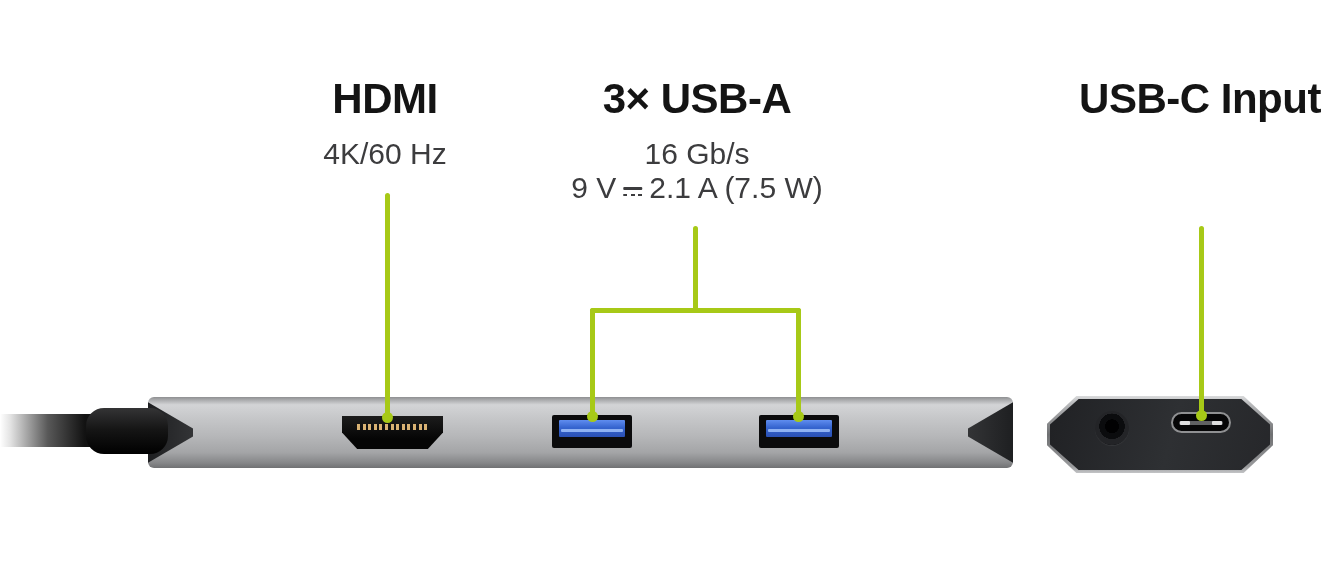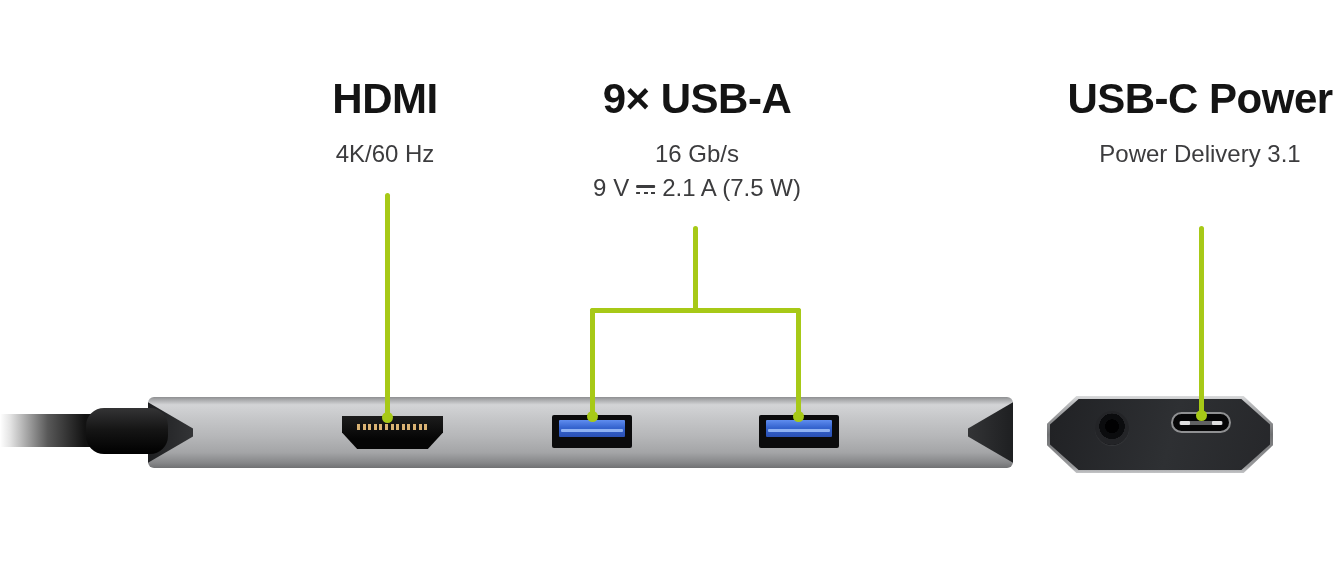--- a/index.html
+++ b/index.html
@@ -28,21 +28,21 @@
     white-space: nowrap;
   }
   .callout .title {
     font-size: 42px;
     font-weight: 700;
     letter-spacing: -0.5px;
     color: var(--title);
     line-height: 1.0;
   }
   .callout .spec {
-    font-size: 24px;
+    font-size: 30px;
     color: var(--spec);
     line-height: 34px;
   }
   .callout .spec.first { margin-top: 17px; }
 
   
   .dc {
     display: inline-block;
     width: 19px;
     height: 12px;
@@ -180,30 +180,29 @@
 <body>
 
 <div id="stage">
 
   <div class="callout" style="left:385px; top:78px;">
     <div class="title">HDMI</div>
     <div class="spec first">4K/60 Hz</div>
   </div>
 
   <div class="callout" style="left:697px; top:78px;">
-    <div class="title">9× USB-A</div>
+    <div class="title">3× USB-A</div>
     <div class="spec first">16 Gb/s</div>
     <div class="spec">
       <span>9 V</span><span class="dc"></span><span>2.1 A (7.5 W)</span>
     </div>
   </div>
 
   <div class="callout" style="left:1200px; top:78px;">
-    <div class="title">USB-C Power</div>
-    <div class="spec first">Power Delivery 3.1</div>
+    <div class="title">USB-C Input</div>
   </div>
 
   <div class="dev" id="cable"></div>
   <div class="dev" id="hub-body"></div>
   <div class="dev" id="hub-left-wedge"></div>
   <div class="dev" id="hub-right-wedge"></div>
   <div class="dev" id="strain-relief"></div>
 
   <div class="dev" id="hdmi-port">
     <div class="pins"></div>

